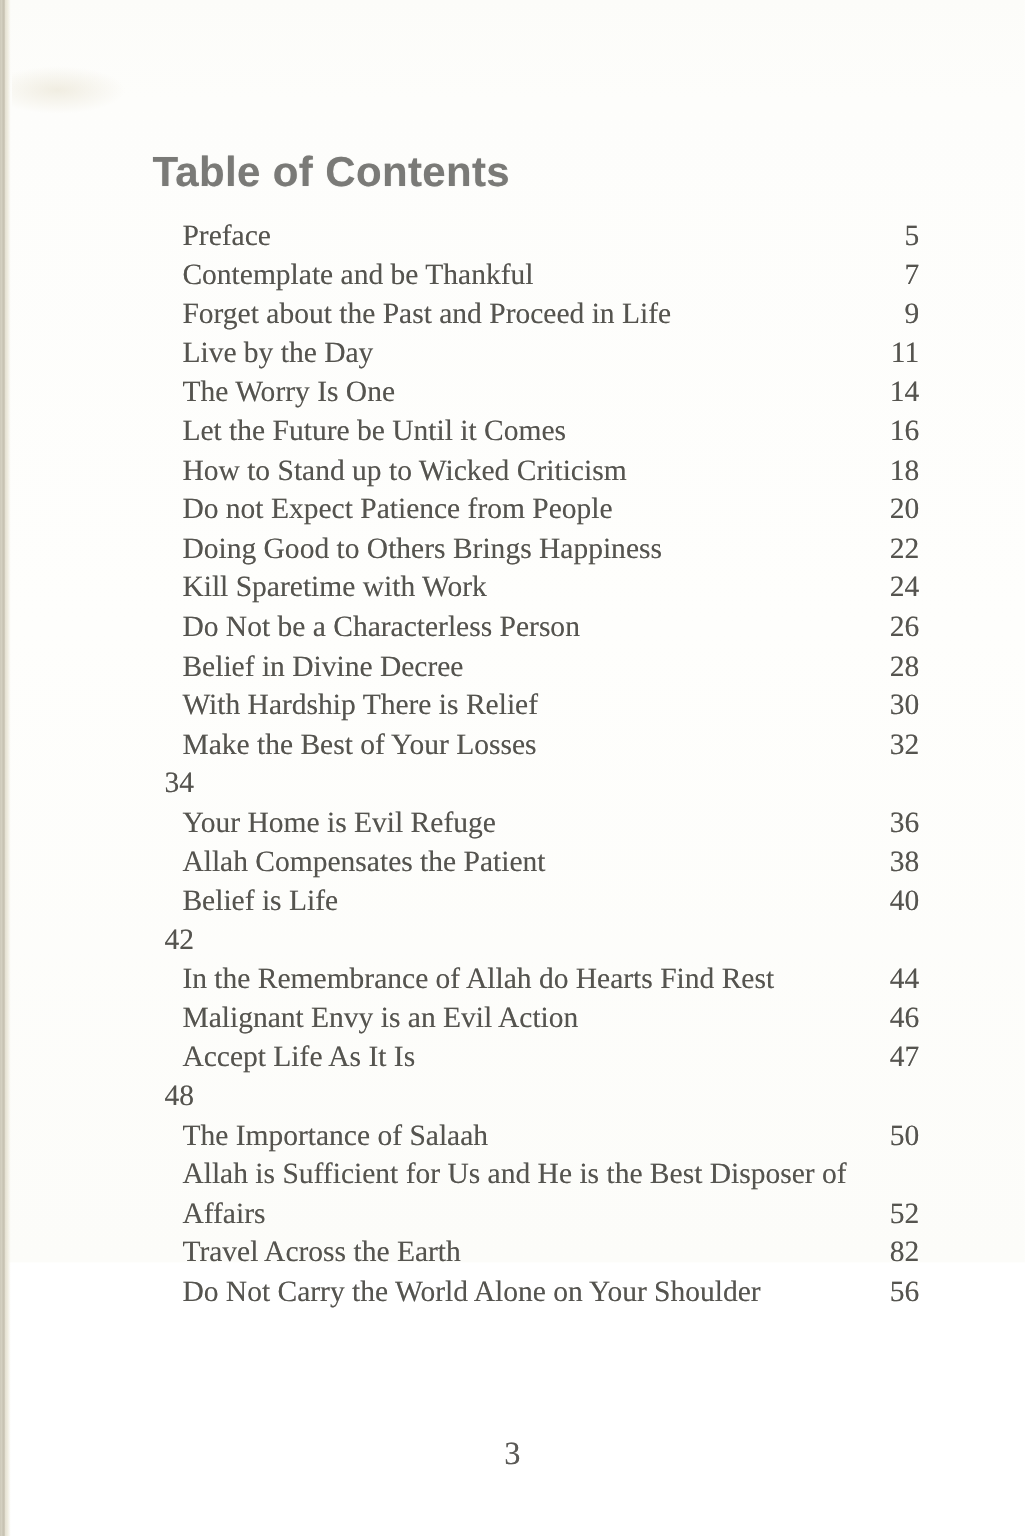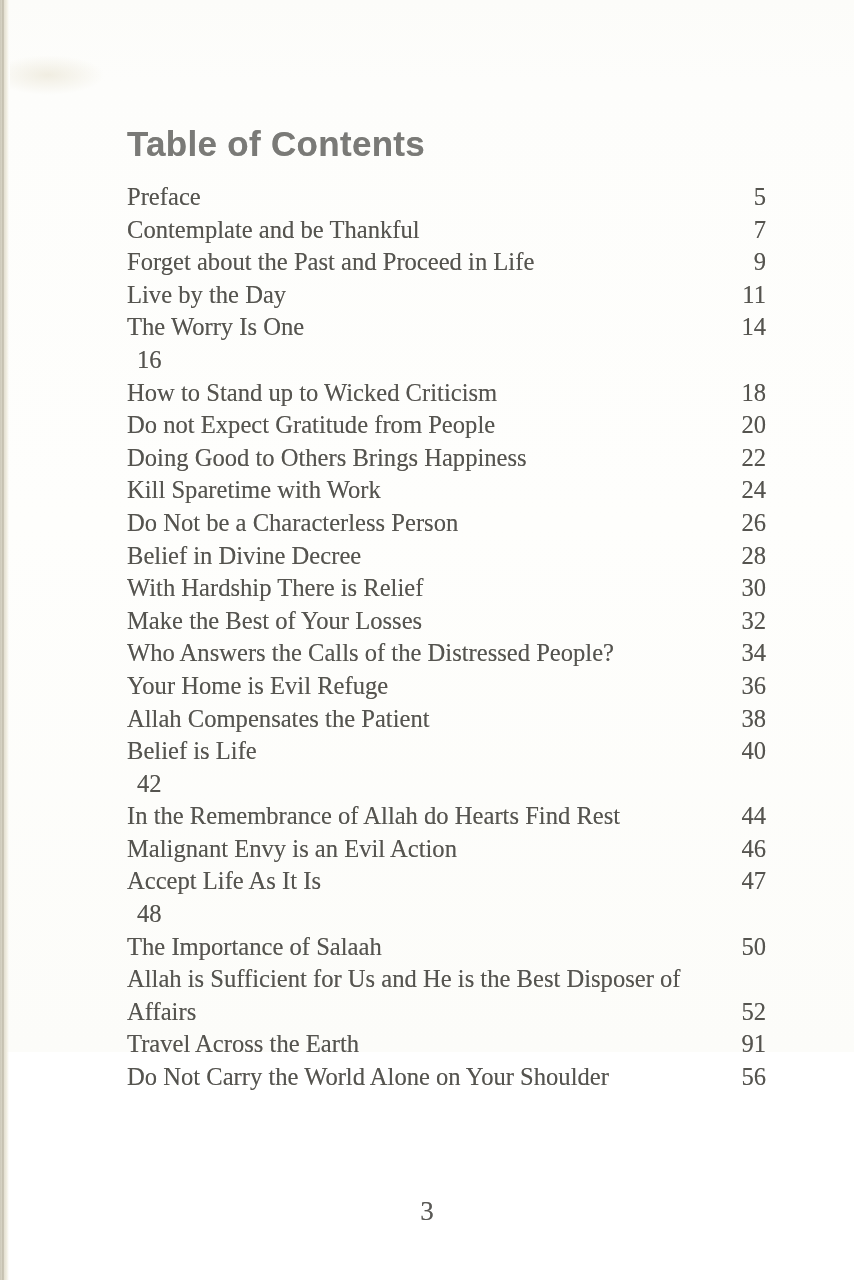--- a/index.html
+++ b/index.html
@@ -64,20 +64,21 @@
     display: flex;
     justify-content: space-between;
     align-items: flex-end;
     font-size: 24.6px;
     line-height: 32.6px;
     color: #55544f;
     text-shadow: 0 0 0.5px rgba(85,84,79,0.5);
   }
   .toc-title {
     max-width: 585px;
+    margin-left: 25px;
   }
   .toc-page {
     white-space: nowrap;
     padding-left: 10px;
   }
   .footer-page-number {
     position: absolute;
     left: 0;
     top: 1196px;
     width: 854px;
@@ -113,28 +114,29 @@
         </div>
         <div class="toc-row">
           <span class="toc-title">Live by the Day</span>
           <span class="toc-page">11</span>
         </div>
         <div class="toc-row">
           <span class="toc-title">The Worry Is One</span>
           <span class="toc-page">14</span>
         </div>
         <div class="toc-row">
+          <span class="toc-title">Let the Future be Until it Comes</span>
           <span class="toc-page">16</span>
         </div>
         <div class="toc-row">
           <span class="toc-title">How to Stand up to Wicked Criticism</span>
           <span class="toc-page">18</span>
         </div>
         <div class="toc-row">
-          <span class="toc-title">Do not Expect Gratitude from People</span>
+          <span class="toc-title">Do not Expect Patience from People</span>
           <span class="toc-page">20</span>
         </div>
         <div class="toc-row">
           <span class="toc-title">Doing Good to Others Brings Happiness</span>
           <span class="toc-page">22</span>
         </div>
         <div class="toc-row">
           <span class="toc-title">Kill Sparetime with Work</span>
           <span class="toc-page">24</span>
         </div>
@@ -148,21 +150,20 @@
         </div>
         <div class="toc-row">
           <span class="toc-title">With Hardship There is Relief</span>
           <span class="toc-page">30</span>
         </div>
         <div class="toc-row">
           <span class="toc-title">Make the Best of Your Losses</span>
           <span class="toc-page">32</span>
         </div>
         <div class="toc-row">
-          <span class="toc-title">Who Answers the Calls of the Distressed People?</span>
           <span class="toc-page">34</span>
         </div>
         <div class="toc-row">
           <span class="toc-title">Your Home is Evil Refuge</span>
           <span class="toc-page">36</span>
         </div>
         <div class="toc-row">
           <span class="toc-title">Allah Compensates the Patient</span>
           <span class="toc-page">38</span>
         </div>
@@ -191,21 +192,21 @@
         <div class="toc-row">
           <span class="toc-title">The Importance of Salaah</span>
           <span class="toc-page">50</span>
         </div>
         <div class="toc-row">
           <span class="toc-title">Allah is Sufficient for Us and He is the Best Disposer of Affairs</span>
           <span class="toc-page">52</span>
         </div>
         <div class="toc-row">
           <span class="toc-title">Travel Across the Earth</span>
-          <span class="toc-page">91</span>
+          <span class="toc-page">82</span>
         </div>
         <div class="toc-row">
           <span class="toc-title">Do Not Carry the World Alone on Your Shoulder</span>
           <span class="toc-page">56</span>
         </div>
       </div>
   </div>
 
   <div class="footer-page-number">3</div>
 </div>

